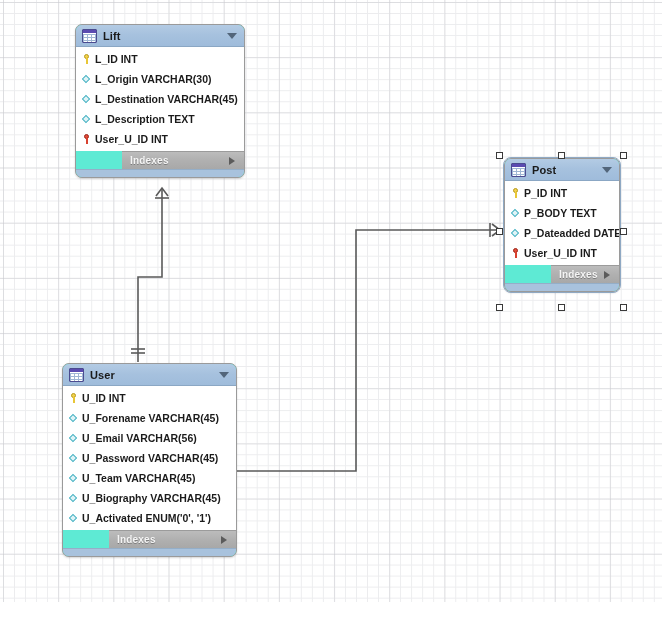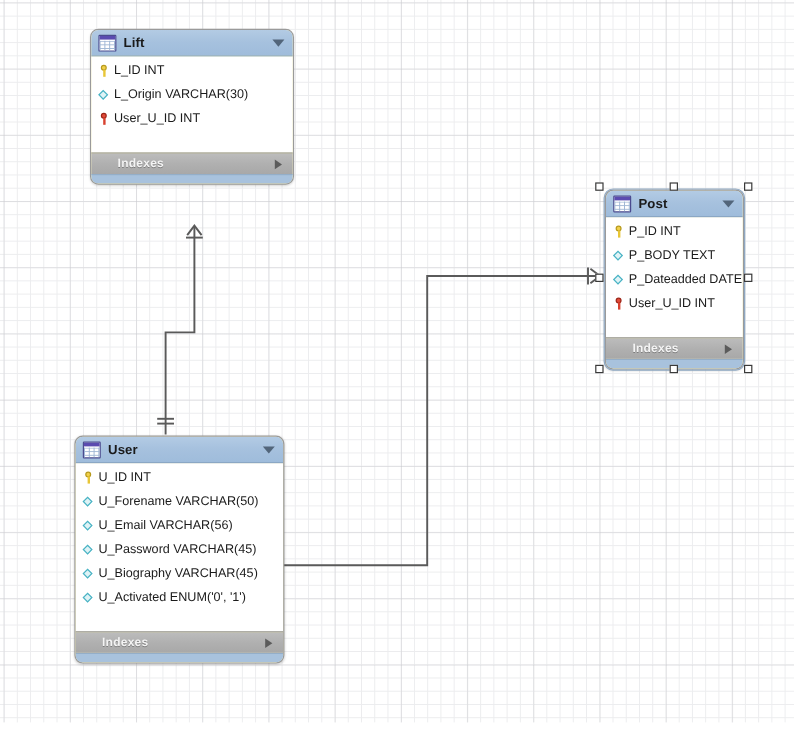--- a/index.html
+++ b/index.html
@@ -45,21 +45,21 @@
     position: absolute;
     left: 0; top: 0;
     width: 662px; height: 628px;
     pointer-events: none;
   }
 
   
   .tbl {
     position: absolute;
     box-sizing: border-box;
-    background: #fef9c3;
+    background: #5eead4;
     border: 1px solid #9a9a9a;
     border-radius: 7px;
     box-shadow: 0 1px 2px rgba(0,0,0,0.17);
     overflow: hidden;
     text-align: right;
   }
   .tbl-head {
     height: 21px;
     background: linear-gradient(to bottom, #b3cbe4 0%, #a6c1de 48%, #9fbcdb 100%);
     border-bottom: 1px solid #8ba7c4;
@@ -106,21 +106,22 @@
     right: 7px;
     top: 50%;
     transform: translateY(-50%);
     width: 0; height: 0;
     border-left: 5px solid transparent;
     border-right: 5px solid transparent;
     border-top: 6px solid #52657a;
   }
   .cols {
     background: #ffffff;
-    padding: 2px 0 18px 0;
+    padding: 2px 0 2px 0;
+    font-weight: bold;
   }
   .col {
     display: flex;
     align-items: center;
     height: 20px;
     padding-left: 5px;
     white-space: nowrap;
   }
   .col-label {
     font-size: 10.5px;
@@ -178,22 +179,23 @@
     border: 1px solid #49b3c4;
     box-sizing: border-box;
     transform: rotate(45deg);
   }
   .idx {
     height: 17px;
     background: linear-gradient(to bottom, #bcbcbc 0%, #b0b0b0 50%, #a8a8a8 100%);
     border-top: 1px solid #9b9b9b;
     display: flex;
     align-items: center;
-    padding-left: 22px;
-    position: relative;
+    padding-left: 8px;
+    position: relative;
+    margin-left: 46px;
   }
   .idx-label {
     font-size: 10px;
     font-weight: bold;
     color: #f4f4f4;
     text-shadow: 0 1px 0 rgba(0,0,0,0.28);
     letter-spacing: 0.2px;
   }
   .idx-caret {
     position: absolute;
@@ -260,20 +262,28 @@
       <span class="tbl-caret"></span>
     </div>
     <div class="cols">
       <div class="col">
         <span class="ic ic-pk"></span>
         <span class="col-label">L_ID INT</span>
       </div>
       <div class="col">
         <span class="ic ic-col"></span>
         <span class="col-label">L_Origin VARCHAR(30)</span>
+      </div>
+      <div class="col">
+        <span class="ic ic-col"></span>
+        <span class="col-label">L_Destination VARCHAR(45)</span>
+      </div>
+      <div class="col">
+        <span class="ic ic-col"></span>
+        <span class="col-label">L_Description TEXT</span>
       </div>
       <div class="col">
         <span class="ic ic-fk"></span>
         <span class="col-label">User_U_ID INT</span>
       </div>
     </div>
     <div class="idx">
       <span class="idx-label">Indexes</span>
       <span class="idx-caret"></span>
     </div>
@@ -326,29 +336,33 @@
       <span class="tbl-name">User</span>
       <span class="tbl-caret"></span>
     </div>
     <div class="cols">
       <div class="col">
         <span class="ic ic-pk"></span>
         <span class="col-label">U_ID INT</span>
       </div>
       <div class="col">
         <span class="ic ic-col"></span>
-        <span class="col-label">U_Forename VARCHAR(50)</span>
+        <span class="col-label">U_Forename VARCHAR(45)</span>
       </div>
       <div class="col">
         <span class="ic ic-col"></span>
         <span class="col-label">U_Email VARCHAR(56)</span>
       </div>
       <div class="col">
         <span class="ic ic-col"></span>
         <span class="col-label">U_Password VARCHAR(45)</span>
+      </div>
+      <div class="col">
+        <span class="ic ic-col"></span>
+        <span class="col-label">U_Team VARCHAR(45)</span>
       </div>
       <div class="col">
         <span class="ic ic-col"></span>
         <span class="col-label">U_Biography VARCHAR(45)</span>
       </div>
       <div class="col">
         <span class="ic ic-col"></span>
         <span class="col-label">U_Activated ENUM('0', '1')</span>
       </div>
     </div>

